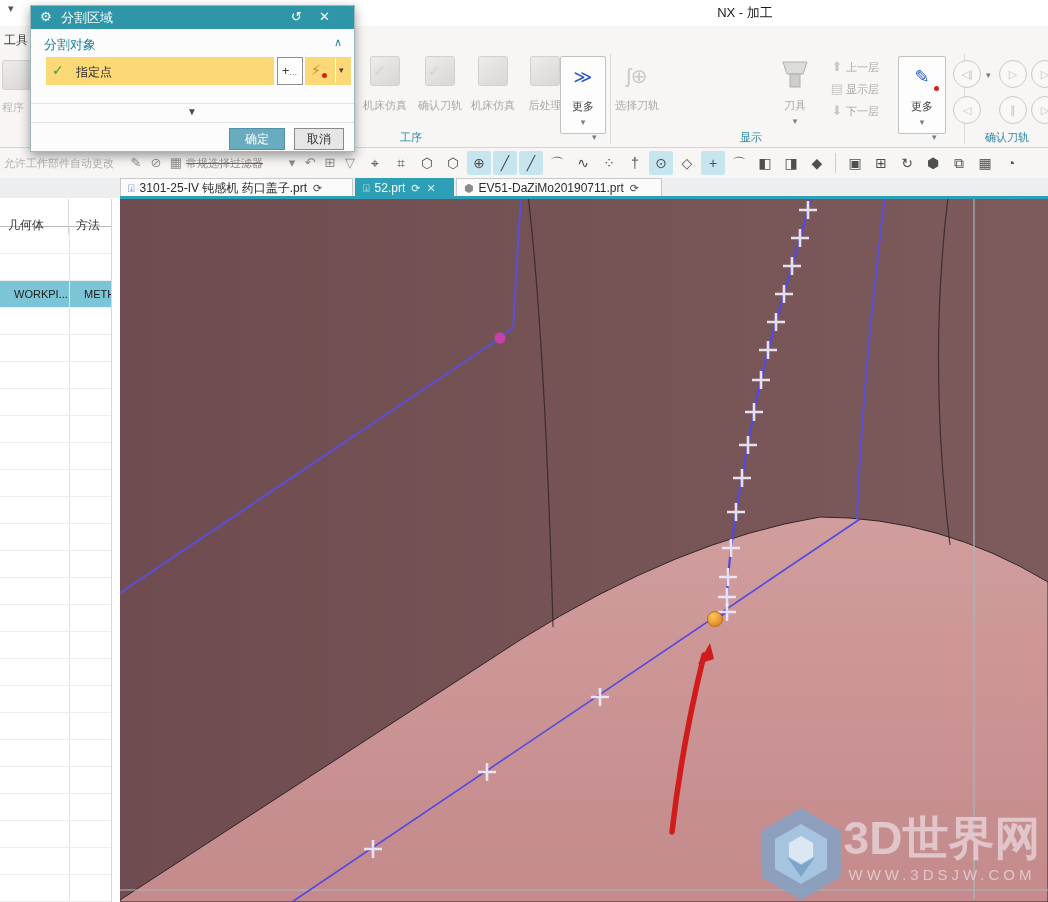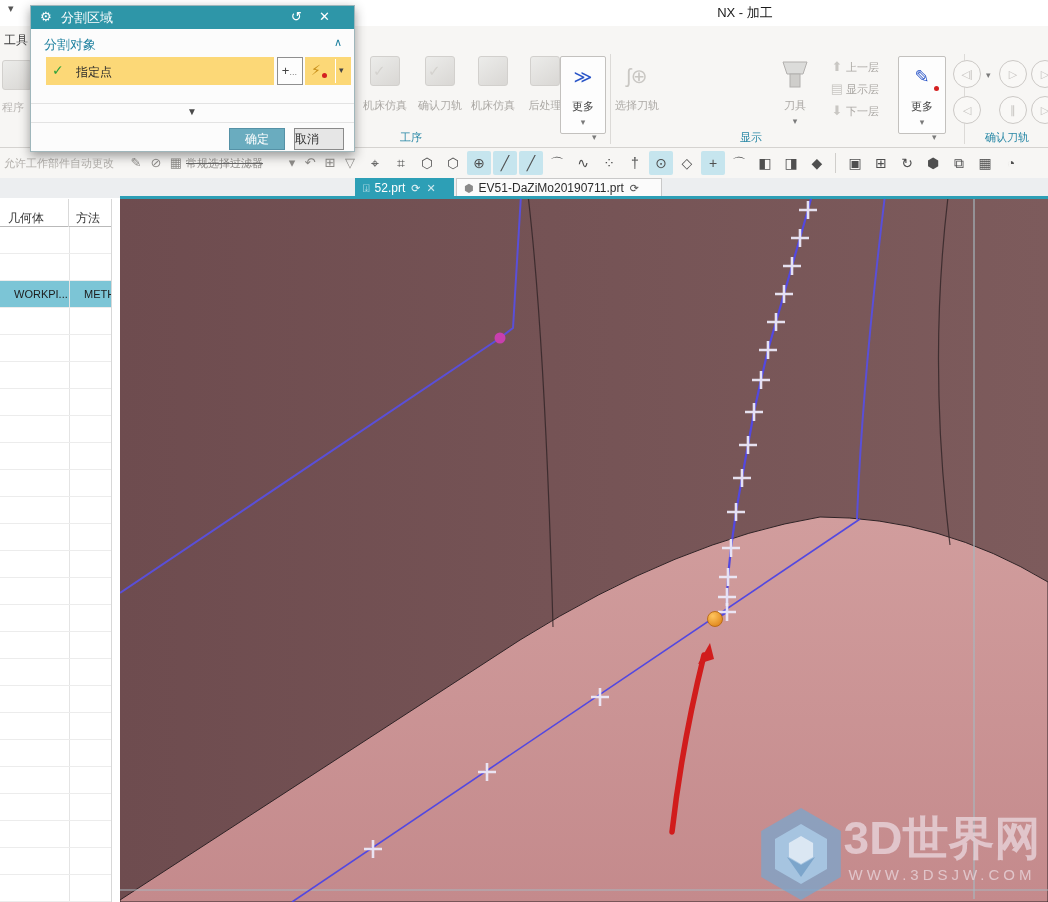--- a/index.html
+++ b/index.html
@@ -44,21 +44,21 @@
   .ptab .tic { font-size:11px; margin-right:5px; color:#3a62c4; }
   .ptab .lic { font-size:11px; margin-left:6px; color:#555; }
   .ptab.active .tic,.ptab.active .lic { color:#dff0f4; }
   .ptab .cls { margin-left:6px; color:#cfe8ee; font-size:11px; }
   #tab-underline { left:120px; top:196px; width:928px; height:3px; background:#2d9fb6; }
   #panel-popout { left:86px; top:184px; width:11px; height:11px; border:1px solid #555; background:#fff; }
 
   
   #leftpanel { left:0; top:199px; width:112px; height:703px; background:#fff; border-right:1px solid #d7d7d7; }
   #ph { height:28px; border-bottom:1px solid #b9b9b9; }
-  #ph span { display:inline-block; font-size:12px; color:#333; padding-top:11px; }
+  #ph span { display:inline-block; font-size:12px; color:#333; padding-top:18px; }
   #pcol1 { width:69px; padding-left:8px; border-right:1px solid #d9d9d9; }
   #pcol2 { width:34px; padding-left:7px; }
   .prow { height:27px; border-bottom:1px solid #ececec; display:flex; }
   .prow .c1 { width:70px; border-right:1px solid #e4e4e4; font-size:11px; line-height:27px; padding-left:4px; overflow:hidden; }
   .prow .c2 { flex:1; font-size:11px; line-height:27px; padding-left:4px; overflow:hidden; }
   .prow.sel .c1,.prow.sel .c2 { background:#7cc5d6; color:#1c1c1c;padding-left:14px; }
 
   
   #viewport { left:120px; top:199px; width:928px; height:703px; background:#eab308; }
 
@@ -77,21 +77,21 @@
   #btn-pointdlg { left:246px; top:51px; width:26px; height:28px; background:#fdfdfd; border:1px solid #8f8f8f; text-align:center; line-height:26px; font-size:13px; color:#444; }
   #fld-side { left:274px; top:51px; width:46px; height:28px; background:#fcd877; }
   #bolt { left:6px; top:5px; font-size:14px; color:#c8901a; }
   #bolt-dot { left:17px; top:16px; width:5px; height:5px; border-radius:50%; background:#d42020; }
   #fld-sep { left:30px; top:2px; width:1px; height:24px; background:#fff; }
   #fld-dd { left:34px; top:8px; font-size:9px; color:#444; }
   #dlg-hr1 { left:0; top:97px; width:100%; height:1px; background:#e3e3e3; }
   #dlg-expander { left:156px; top:100px; color:#4a4a4a; font-size:10px; }
   #dlg-hr2 { left:0; top:116px; width:100%; height:1px; background:#e3e3e3; }
   #btn-ok { left:198px; top:122px; width:56px; height:22px; background:#6aacbf; border:1px solid #54previous91a6; border:1px solid #5591a6; color:#fff; text-align:center; line-height:20px; font-size:12px; }
-  #btn-cancel { left:263px; top:122px; width:50px; height:22px; background:#e6e6e6; border:1px solid #8a8a8a; color:#333; line-height:20px; font-size:12px; }
+  #btn-cancel { left:263px; top:122px; width:50px; height:22px; background:#e6e6e6; border:1px solid #8a8a8a; color:#333; text-align:center; line-height:20px; font-size:12px; }
 </style>
 </head>
 <body>
 
 <div id="titlebar" class="abs">
   <div id="qat-glyphs" class="abs">▾ ▾</div>
   <div id="win-title" class="abs">NX - 加工</div>
 </div>
 
 <div id="ribbon" class="abs">
@@ -196,20 +196,23 @@
       <div class="snap abs" style="left: 895px;">↻</div>
       <div class="snap abs" style="left: 921px;">⬢</div>
       <div class="snap abs" style="left: 947px;">⧉</div>
       <div class="snap abs" style="left: 973px;">▦</div>
       <div class="snap abs" style="left: 999px;">◔</div>
     </div>
 </div>
 
 <div id="tabbar" class="abs">
   <div id="panel-popout" class="abs"></div>
+  <div class="ptab abs" style="left:120px;width:233px;">
+    <span class="tic">⍗</span><span>3101-25-IV 钝感机 药口盖子.prt</span><span class="lic">⟳</span>
+  </div>
   <div class="ptab active abs" style="left:355px;width:99px;">
     <span class="tic">⍗</span><span>52.prt</span><span class="lic">⟳</span><span class="cls">✕</span>
   </div>
   <div class="ptab abs" style="left:456px;width:206px;">
     <span class="tic" style="color:#8a8a8a;">⬢</span><span>EV51-DaZiMo20190711.prt</span><span class="lic">⟳</span>
   </div>
 </div>
 <div id="tab-underline" class="abs"></div>
 
 <div id="leftpanel" class="abs">

